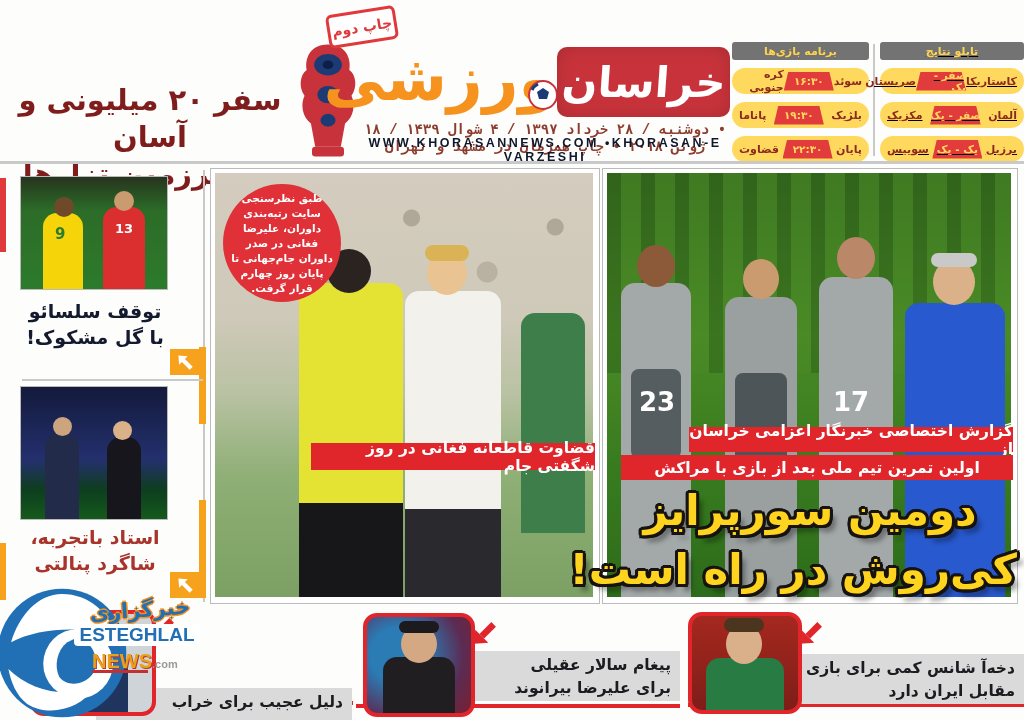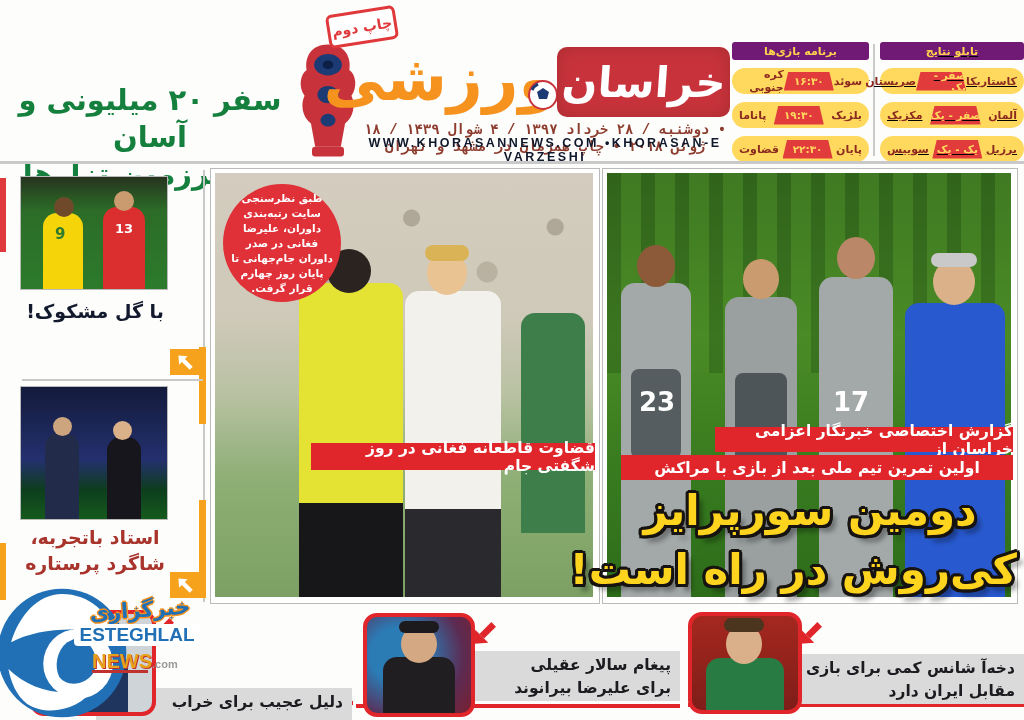--- a/index.html
+++ b/index.html
@@ -11,21 +11,21 @@
   .fig{position:absolute;border-radius:14px 14px 0 0;}
   .headc{position:absolute;border-radius:50%;}
   .num{position:absolute;color:#fff;font-weight:bold;font-family:"DejaVu Sans",sans-serif;}
   .soft{filter:blur(.7px) saturate(1.05);}
   .kicker{background:#e0393b;color:#fff;font-weight:bold;display:flex;align-items:center;justify-content:center;}
   .ystrip{background:#ffd95e;border-radius:13px;display:flex;align-items:center;justify-content:space-between;
           padding:0 7px;color:#8c2a20;font-weight:bold;font-size:11px;}
   .scorebox{background:#e23b3b;color:#ffd95e;font-weight:bold;font-size:10.5px;height:19px;min-width:50px;
             display:flex;align-items:center;justify-content:center;
             clip-path:polygon(9% 0,91% 0,100% 100%,0 100%);}
-  .tblhead{background:#701a75;color:#ffd44d;font-weight:bold;font-size:11px;height:18px;border-radius:3px;
+  .tblhead{background:#737373;color:#ffd44d;font-weight:bold;font-size:11px;height:18px;border-radius:3px;
            display:flex;align-items:center;justify-content:center;}
   .capt{font-weight:bold;text-align:center;line-height:26px;font-size:19px;}
   .outline-yellow{--s:#171310;color:#ffd41f;font-weight:bold;text-align:center;white-space:nowrap;
      text-shadow:3px 0 var(--s),-3px 0 var(--s),0 3px var(--s),0 -3px var(--s),
        2.5px 2.5px var(--s),-2.5px 2.5px var(--s),2.5px -2.5px var(--s),-2.5px -2.5px var(--s),
        1px 3px var(--s),3px 1px var(--s),-1px -3px var(--s),-3px -1px var(--s),
        6px 7px 5px rgba(0,0,0,.35);}
   .redstrip{background:#e0252b;color:#fff;font-weight:bold;font-size:15.5px;display:flex;align-items:center;
             justify-content:center;}
   .graybar{background:#dadada;color:#1b1b20;font-weight:bold;font-size:15.5px;line-height:23px;
@@ -34,21 +34,21 @@
   .arrowbox{background:#f6a21c;display:flex;align-items:center;justify-content:center;}
   .accentbar{background:#f6a21c;}
   .hrule{background:#c9c9c9;}
 </style>
 </head>
 <body>
 
 <div id="canvas">
 
 
-  <div class="abs rtl" style="left:0;top:82px;width:300px;text-align:center;font-weight:bold;color:#15803d;font-size:29px;line-height:37px;">
+  <div class="abs rtl" style="left:0;top:82px;width:300px;text-align:center;font-weight:bold;color:#7f1d1d;font-size:29px;line-height:37px;">
     <div>سفر ۲۰ میلیونی و آسان</div>
     <div>به سرزمین تزارها</div>
   </div>
 
   <div class="abs" style="left:296px;top:42px;">
     <svg width="64" height="118" viewBox="0 0 60 110">
       <path d="M30 2 C14 2 8 14 10 26 C4 30 2 42 8 50 C4 58 6 70 14 76 L18 98 L42 98 L46 76 C54 70 56 58 52 50 C58 42 56 30 50 26 C52 14 46 2 30 2 Z" fill="#c8333b"></path>
       <ellipse cx="30" cy="21" rx="13" ry="10" fill="#1c3a74"></ellipse>
       <ellipse cx="30" cy="21" rx="5" ry="4" fill="#0d1f47"></ellipse>
       <ellipse cx="30" cy="49" rx="10" ry="8" fill="#1c3a74"></ellipse>
@@ -129,41 +129,42 @@
   <div class="photo" style="left:20px;top:176px;width:146px;height:112px;">
     <div class="abs soft" style="left:0;top:0;width:146px;height:112px;background:linear-gradient(180deg,#27341f 0%,#2e6b2a 30%,#2f7a2e 100%);"></div>
     <div class="fig soft" style="left:22px;top:36px;width:40px;height:76px;background:#f3d513;"></div>
     <div class="headc soft" style="left:33px;top:20px;width:20px;height:20px;background:#6d4a2d;"></div>
     <div class="num" style="left:34px;top:48px;font-size:15px;color:#2e7a2e;">9</div>
     <div class="fig soft" style="left:82px;top:30px;width:42px;height:82px;background:#d53030;"></div>
     <div class="headc soft" style="left:93px;top:14px;width:20px;height:20px;background:#c99b72;"></div>
     <div class="num" style="left:94px;top:44px;font-size:13px;">13</div>
   </div>
   <div class="abs rtl capt" style="left:0;top:298px;width:190px;color:#141a2e;">
+    <div>توقف سلسائو</div>
     <div>با گل مشکوک!</div>
   </div>
   <div class="abs accentbar" style="left:199px;top:347px;width:7px;height:77px;"></div>
   <div class="abs arrowbox" style="left:170px;top:349px;width:31px;height:26px;">
     <svg width="17" height="17" viewBox="0 0 24 24">
       <line x1="8" y1="8" x2="20" y2="20" stroke="#fff" stroke-width="6"></line>
       <polygon points="2,2 15,3 3,15" fill="#fff"></polygon>
     </svg>
   </div>
   <div class="abs hrule" style="left:22px;top:379px;width:181px;height:2px;"></div>
 
   <div class="photo" style="left:20px;top:386px;width:146px;height:132px;">
     <div class="abs soft" style="left:0;top:0;width:146px;height:132px;background:linear-gradient(180deg,#131a3a 0%,#25306b 55%,#0f3d1e 78%,#17591f 100%);"></div>
     <div class="fig soft" style="left:24px;top:46px;width:34px;height:86px;background:#232b49;"></div>
     <div class="headc soft" style="left:32px;top:30px;width:19px;height:19px;background:#caa580;"></div>
     <div class="fig soft" style="left:86px;top:50px;width:34px;height:82px;background:#17161c;"></div>
     <div class="headc soft" style="left:92px;top:34px;width:19px;height:19px;background:#d8b18a;"></div>
   </div>
   <div class="abs rtl capt" style="left:0;top:524px;width:190px;color:#a8342c;">
     <div>استاد باتجربه،</div>
-    <div>شاگرد پرستاره</div>
+    <div>شاگرد پنالتی</div>
   </div>
   <div class="abs accentbar" style="left:199px;top:500px;width:7px;height:98px;"></div>
   <div class="abs arrowbox" style="left:170px;top:572px;width:31px;height:26px;">
     <svg width="17" height="17" viewBox="0 0 24 24">
       <line x1="8" y1="8" x2="20" y2="20" stroke="#fff" stroke-width="6"></line>
       <polygon points="2,2 15,3 3,15" fill="#fff"></polygon>
     </svg>
   </div>
 
   <div class="abs" style="left:210px;top:168px;width:388px;height:434px;background:#fff;border:1px solid #bbb;">
@@ -208,21 +209,21 @@
       <div class="headc soft" style="left:136px;top:86px;width:36px;height:40px;background:#c99b72;"></div>
       <div class="abs soft" style="left:128px;top:200px;width:52px;height:92px;border-radius:8px;background:#4e5558;"></div>
       <div class="fig soft" style="left:212px;top:104px;width:74px;height:320px;background:#a3a8a8;"></div>
       <div class="headc soft" style="left:230px;top:64px;width:38px;height:42px;background:#b8876a;"></div>
       <div class="num" style="left:226px;top:214px;font-size:26px;">17</div>
       <div class="fig soft" style="left:298px;top:130px;width:100px;height:294px;background:#2a59c8;"></div>
       <div class="headc soft" style="left:326px;top:86px;width:42px;height:46px;background:#d8b18a;"></div>
       <div class="abs soft" style="left:324px;top:80px;width:46px;height:14px;border-radius:7px;background:#c9c9c9;"></div>
     </div>
 
-    <div class="abs redstrip rtl" style="right:4px;top:258px;width:298px;height:25px;">گزارش اختصاصی خبرنگار اعزامی خراسان از</div>
+    <div class="abs redstrip rtl" style="right:4px;top:258px;width:324px;height:25px;">گزارش اختصاصی خبرنگار اعزامی خراسان از</div>
     <div class="abs redstrip rtl" style="right:4px;top:286px;width:392px;height:25px;">اولین تمرین تیم ملی بعد از بازی با مراکش</div>
 
     <div class="abs rtl outline-yellow" style="left:0;top:312px;width:414px;font-size:42px;line-height:59px;">
       <div>دومین سورپرایز</div>
       <div>کی‌روش در راه است!</div>
     </div>
   </div>
 
   <div class="abs redline" style="left:28px;top:701px;width:325px;"></div>
   <div class="abs graybar rtl" style="left:96px;top:652px;width:256px;height:35px;margin-top:36px;">

